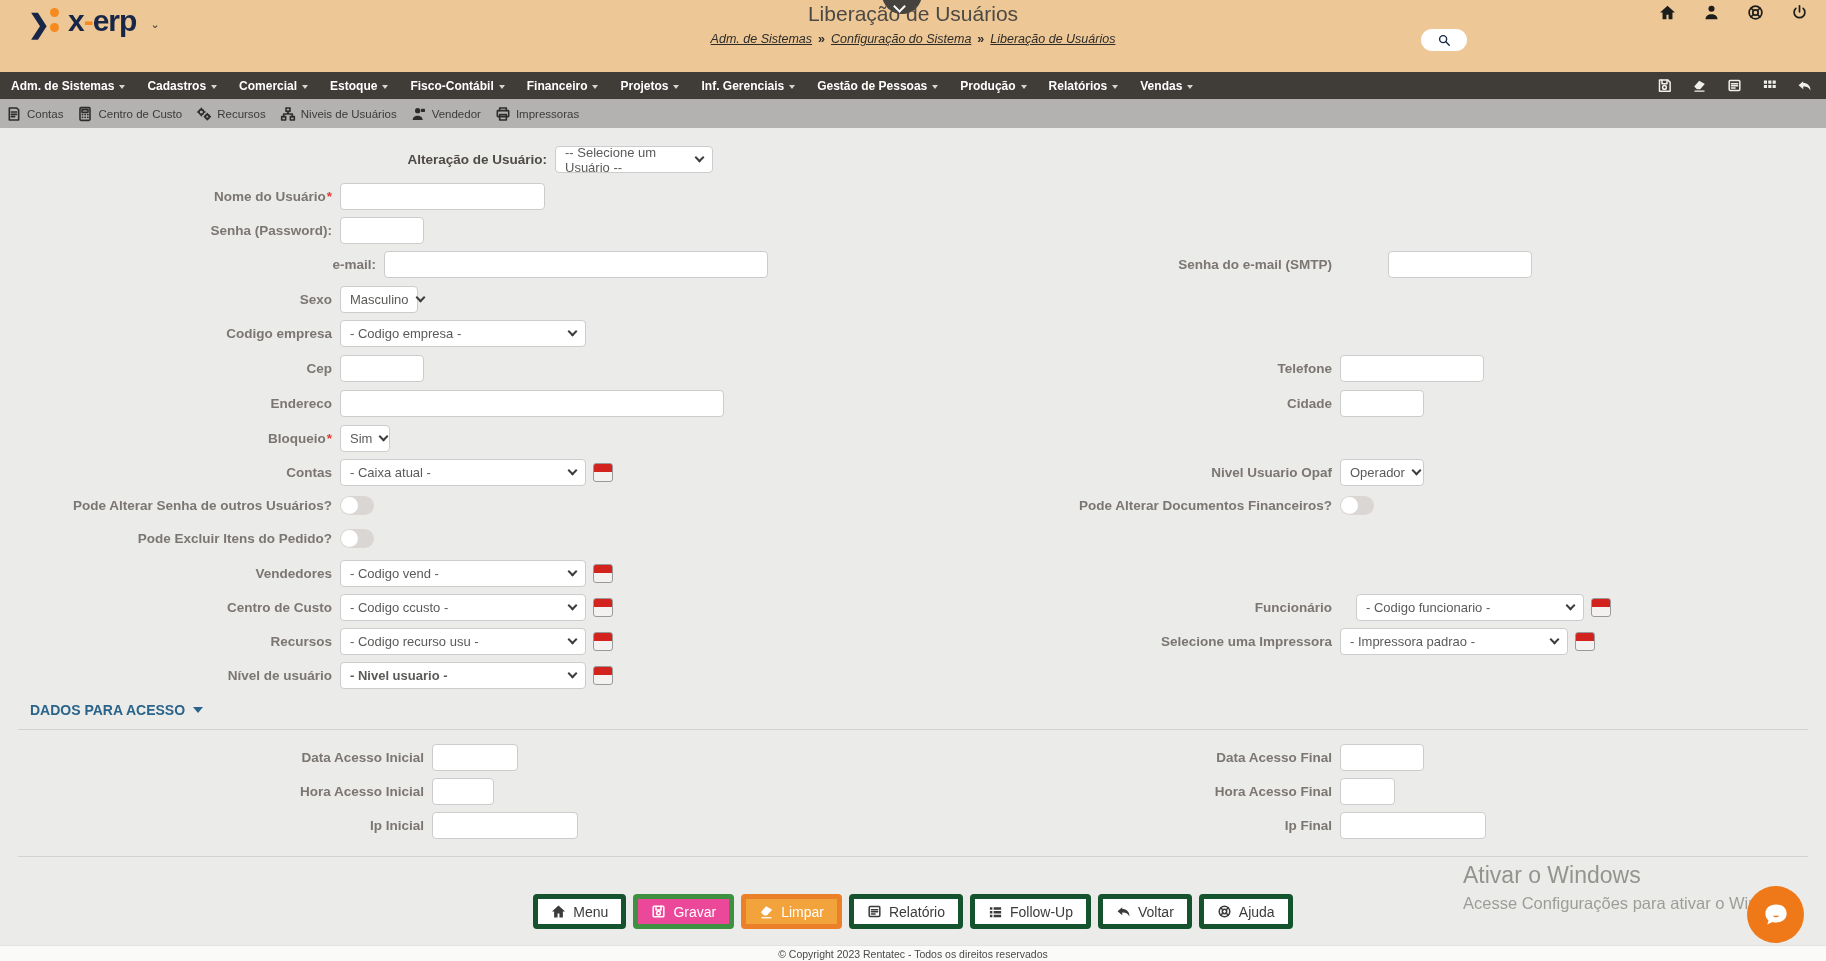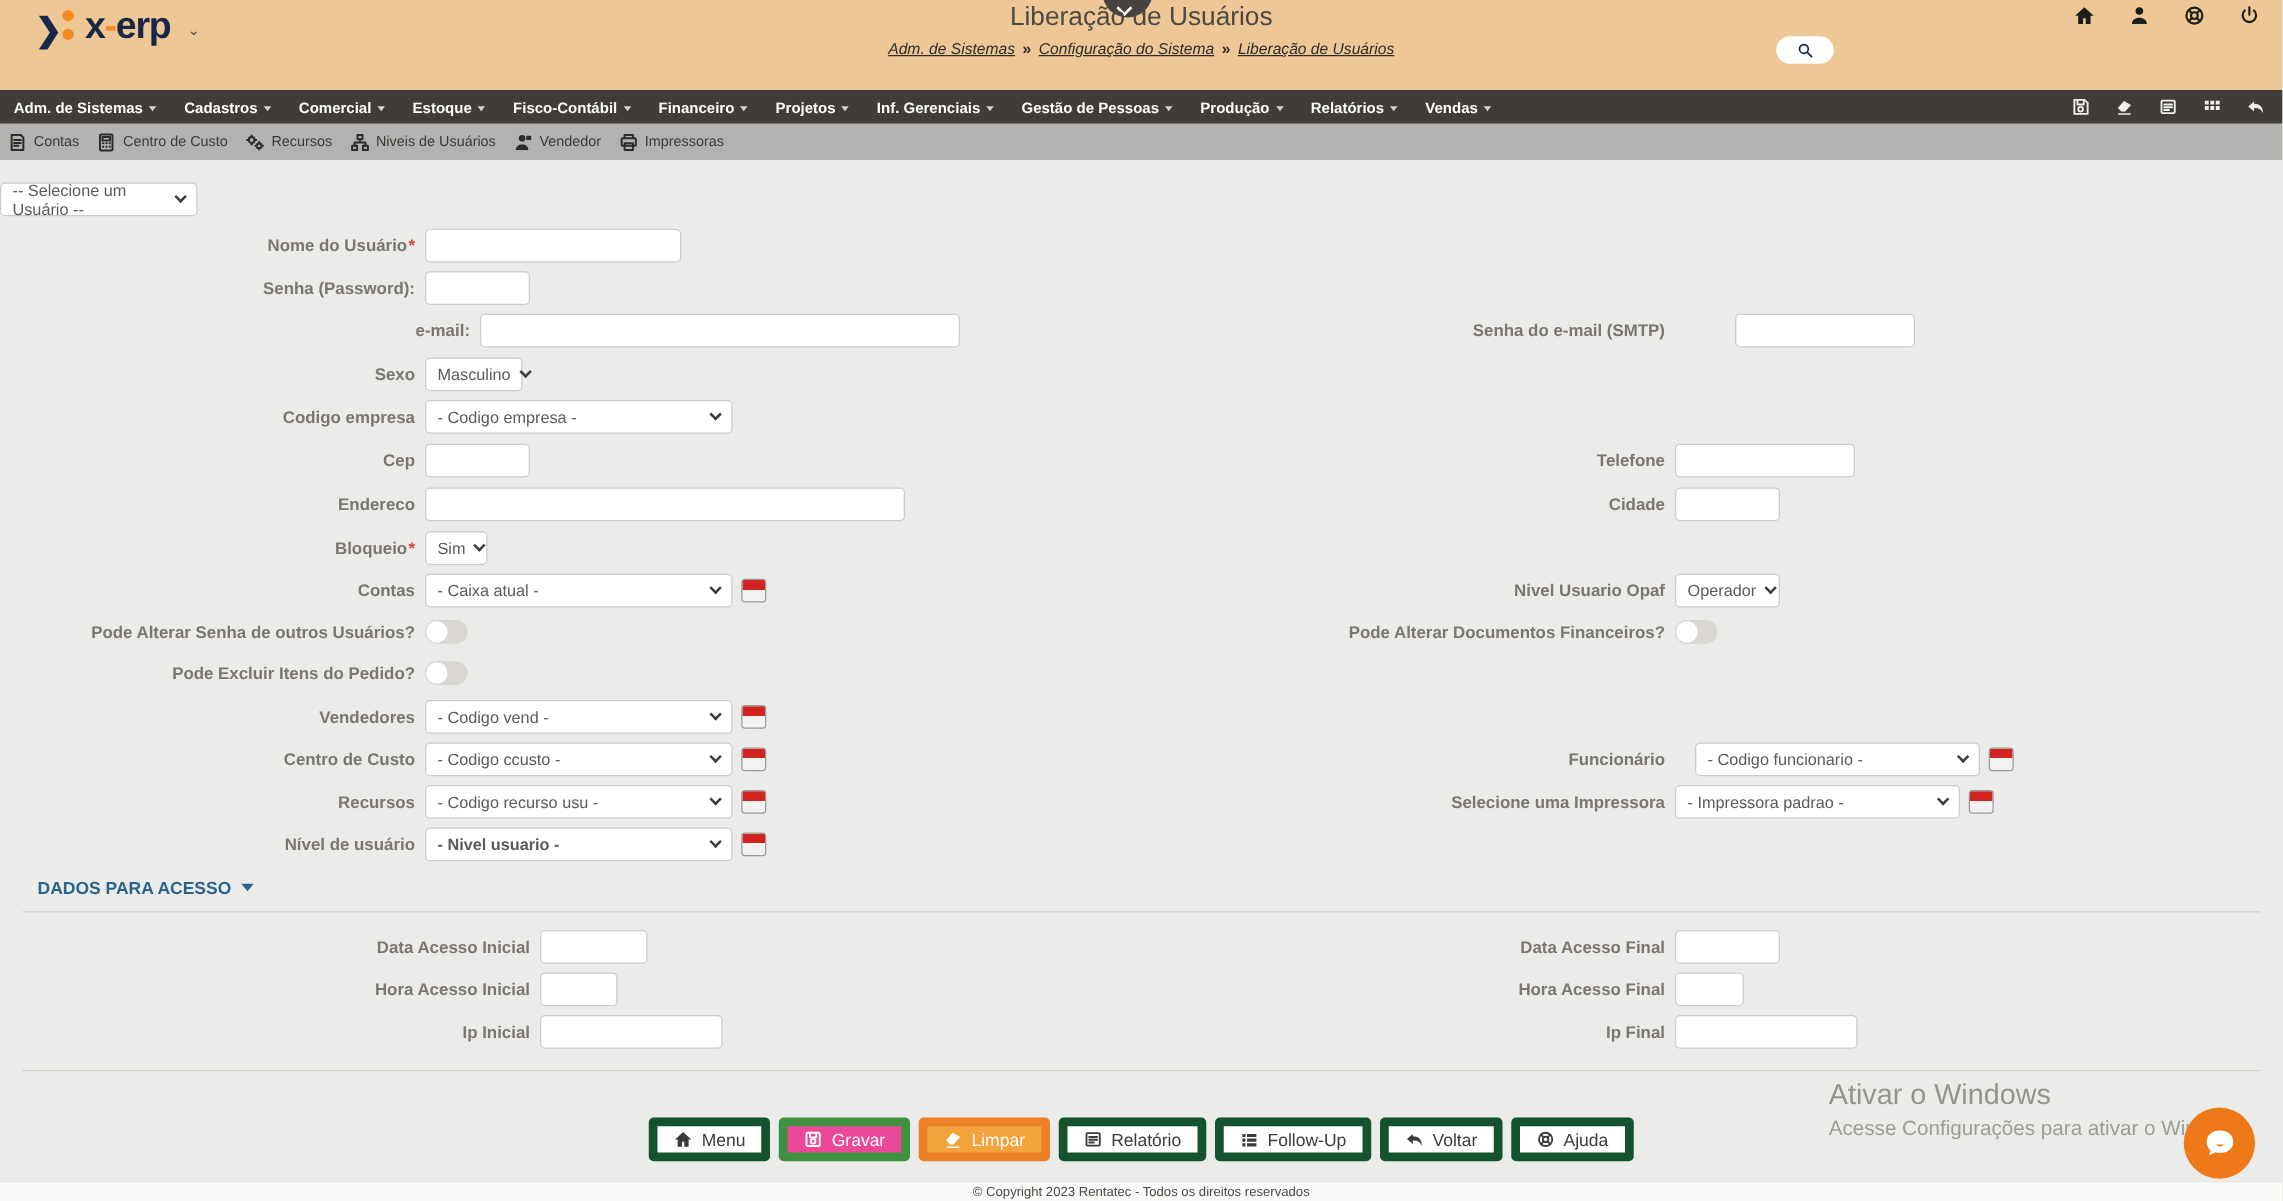--- a/index.html
+++ b/index.html
@@ -51,21 +51,21 @@
   .chev { width:7px; height:7px; border-right:2px solid #3c3c3c; border-bottom:2px solid #3c3c3c; transform:rotate(45deg); margin-top:-4px; flex:none; margin-left:8px; }
   .calico { width:20px; height:19px; margin-left:7px; border:1px solid #9a9a9a; border-radius:3px; background:linear-gradient(#d2231e 0 45%, #f4f2f0 45% 100%); cursor:pointer; flex:none; }
   .toggle { width:34px; height:19px; border-radius:10px; background:#d9d6d3; position:relative; cursor:pointer; flex:none; }
   .knob { position:absolute; left:1px; top:1px; width:17px; height:17px; border-radius:50%; background:#fff; }
   .sect { position:absolute; left:30px; display:flex; align-items:center; gap:8px; font-size:14px; font-weight:700; color:#2a648a; cursor:pointer; }
   .scaret { width:0; height:0; border-left:5px solid transparent; border-right:5px solid transparent; border-top:6px solid #2a648a; }
   .hr { position:absolute; left:18px; right:18px; height:1px; background:#d2d2d0; }
 
   
   .actions { position:absolute; top:894px; left:0; width:100%; display:flex; justify-content:center; gap:7px; }
-  .btn { height:35px; padding:0 13px; border-radius:4px; border:7px solid #14532d; background:#fff; color:#3b3b39; font-size:14px; font-weight:400; display:flex; align-items:center; gap:7px; cursor:pointer; font-family:"Liberation Sans",sans-serif; }
+  .btn { height:35px; padding:0 13px; border-radius:4px; border:5px solid #14532d; background:#fff; color:#3b3b39; font-size:14px; font-weight:400; display:flex; align-items:center; gap:7px; cursor:pointer; font-family:"Liberation Sans",sans-serif; }
   .btn svg { width:15px; height:15px; }
   .btn.green { background:#ec4899; border-color:#3d9140; color:#fff; }
   .btn.orange { background:#f3a33c; border-color:#ec8028; color:#fff; }
 
   
   .footer { position:absolute; bottom:0; left:0; width:100%; height:16px; background:#fafaf8; border-top:1px solid #e3e3e1; display:flex; align-items:center; justify-content:center; }
   .footer span { font-size:10.5px; color:#4a4a48; }
 
   
   .wmark { position:absolute; left:1463px; top:862px; color:#94948f; pointer-events:none; }
@@ -247,20 +247,21 @@
           <rect x="3.5" y="7" width="17" height="9" rx="1"></rect>
           <path d="M7 13h10v8H7z"></path>
         </svg>
       <span>Impressoras</span>
     </div>
   </div>
 
   <div class="main">
 
     <div class="frow" style="top:18px;left:0;">
+      <span class="lbl dark" style="width:547px;">Alteração de Usuário:</span>
       <div class="sel" style="width:158px;">
           <span>-- Selecione um Usuário --</span>
           <span class="chev"></span>
         </div>
     </div>
 
     <div class="frow" style="top:55px;left:0;">
       <span class="lbl"><span>Nome do Usuário</span><span class="req">*</span></span>
       <input class="inp" style="width: 205px;">
     </div>

